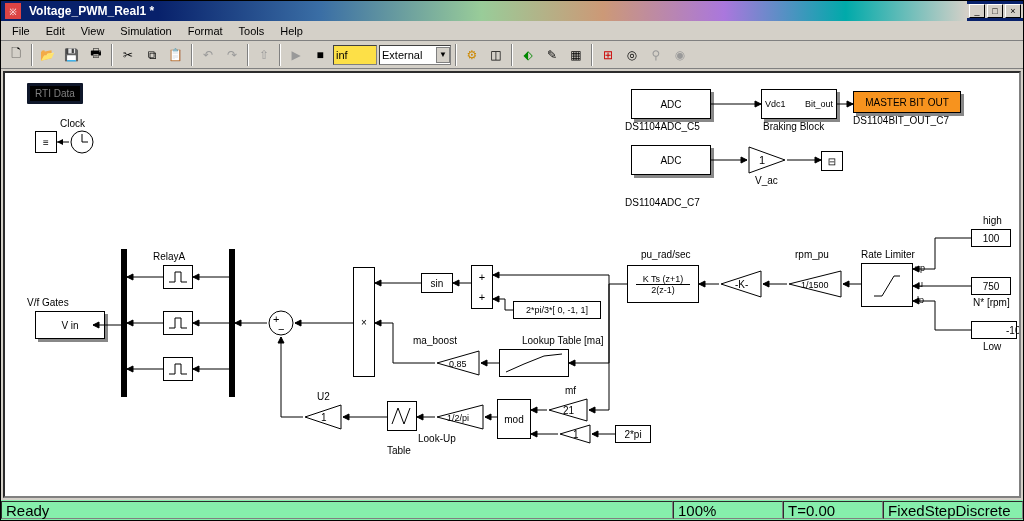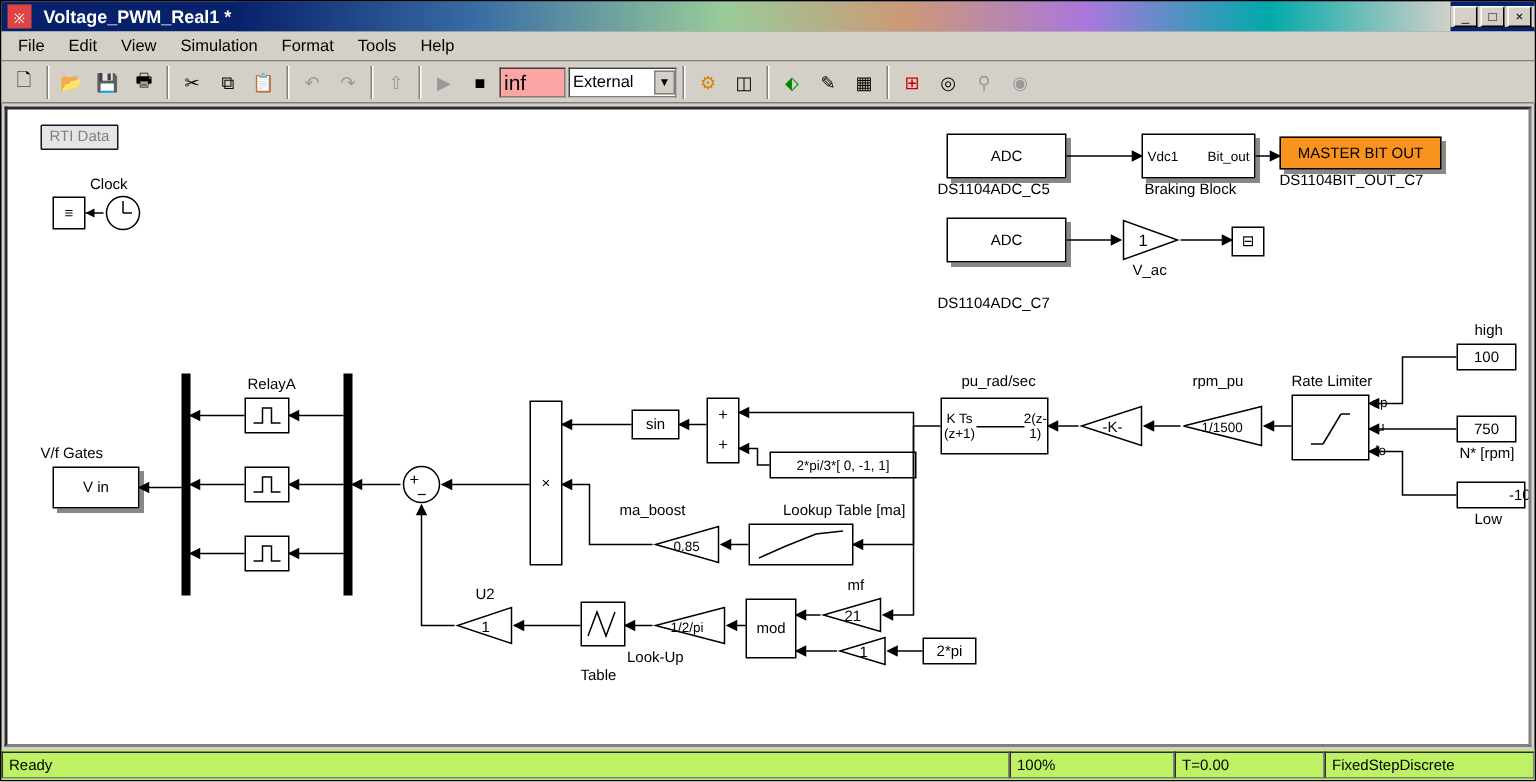--- a/index.html
+++ b/index.html
@@ -9,33 +9,33 @@
   .titlebar .icon { width:16px; height:16px; margin:0 4px; background:#d44; display:inline-flex; align-items:center; justify-content:center; font-size:9px; }
   .titlebar .title { flex:0 0 auto; padding:0 4px; color:#fff; font-weight:bold; }
   .titlebar .grad { flex:1; height:100%; background:linear-gradient(to right,#08216b,#3a6ea5 20%,#9c9 40%,#c97 55%,#a7d 70%,#0aa 85%,#d4d0c8); }
   .titlebar .winbtns { display:flex; gap:2px; padding:0 2px; background:#d4d0c8; }
   .titlebar .winbtns div { width:16px; height:14px; background:#d4d0c8; border:1px solid #fff; border-right-color:#000; border-bottom-color:#000; display:flex; align-items:center; justify-content:center; font-size:9px; color:#000; }
   .menubar { height:20px; background:#d4d0c8; display:flex; align-items:center; padding:0 4px; gap:2px; border-bottom:1px solid #808080; }
   .menubar span { padding:2px 7px; }
   .toolbar { height:28px; background:#d4d0c8; display:flex; align-items:center; padding:2px 4px; gap:2px; border-bottom:1px solid #808080; }
   .tbtn { width:22px; height:22px; display:flex; align-items:center; justify-content:center; font-size:12px; }
   .tsep { width:2px; height:22px; border-left:1px solid #808080; border-right:1px solid #fff; margin:0 2px; }
-  .tfield { height:20px; border:1px solid #808080; border-top-color:#404040; border-left-color:#404040; background:#fca5a5; font-size:14px; padding:0 2px; }
+  .tfield { height:20px; border:1px solid #808080; border-top-color:#404040; border-left-color:#404040; background:#fde047; font-size:11px; padding:0 2px; }
   .tsel { height:20px; border:1px solid #808080; border-top-color:#404040; border-left-color:#404040; background:#fff; display:flex; align-items:center; }
   .tsel input { border:none; outline:none; font-size:11px; width:56px; background:transparent; }
   .tsel .dd { width:14px; height:16px; background:#d4d0c8; border:1px solid #808080; text-align:center; font-size:8px; line-height:14px; }
   .canvas { flex:1; background:#fff; position:relative; margin:2px; border:2px inset #808080; overflow:hidden; }
-  .statusbar { height:20px; background:#bef264; display:flex; align-items:center; font-size:10px;justify-content:space-between; }
+  .statusbar { height:20px; background:#86efac; display:flex; align-items:center; font-size:15px;justify-content:space-between; }
   .statusbar .cell { border:1px inset #808080; height:18px; padding:0 4px; display:flex; align-items:center; }
 
   
   .blk { position:absolute; border:1px solid #000; background:#fff; display:flex; align-items:center; justify-content:center; font-size:10px; text-align:center; }
   .blk.shadow { box-shadow:3px 3px 0 #888; }
   .lbl { position:absolute; font-size:10px; text-align:center; white-space:nowrap; }
-  .badge { position:absolute; border:1px solid #0f172a; background:#e5e5e5; color:#808080; font-size:10px; padding:2px 5px; border-radius:1px; }
+  .badge { position:absolute; border:3px solid #0f172a; background:#000000; color:#808080; font-size:10px; padding:2px 5px; border-radius:1px; }
   svg.wires { position:absolute; left:0; top:0; width:100%; height:100%; pointer-events:none; }
 </style>
 </head>
 <body>
 
 <div class="window">
 
   <div class="titlebar" style="background:#08216b;">
     <div class="icon">※</div>
     <div class="title">Voltage_PWM_Real1 *</div>
@@ -158,27 +158,27 @@
       <polygon points="54,2 54,28 2,15" fill="#fff" stroke="#000"></polygon>
         <text x="14" y="19" font-size="9">1/1500</text>
     </svg>
 
     <svg style="position:absolute; left:714px; top:196px; width:44px; height:30px;">
       <polygon points="42,2 42,28 2,15" fill="#fff" stroke="#000"></polygon>
         <text x="16" y="19" font-size="10">-K-</text>
     </svg>
 
     <div class="lbl" style="left:636px; top:176px;">pu_rad/sec</div>
-    <div class="blk" style="left:622px; top:192px; width:72px; height:38px; flex-direction:row; font-size:9px;">
+    <div class="blk" style="left:622px; top:192px; width:72px; height:38px; flex-direction:column; font-size:9px;">
       <span>K Ts (z+1)</span>
       <div style="width:54px; height:1px; background:#000;"></div>
       <span>2(z-1)</span>
     </div>
 
-    <div class="blk" style="left:508px; top:228px; width:98px; height:18px; font-size:9px;">2*pi/3*[ 0, -1, 1]</div>
+    <div class="blk" style="left:508px; top:228px; width:88px; height:18px; font-size:9px;">2*pi/3*[ 0, -1, 1]</div>
 
     <div class="blk" style="left:466px; top:192px; width:22px; height:44px; flex-direction:column; gap:8px;">
       <span style="font-size:11px;">+</span>
         <span style="font-size:11px;">+</span>
     </div>
 
     <div class="blk" style="left:416px; top:200px; width:32px; height:20px;">sin</div>
 
     <div class="blk" style="left:348px; top:194px; width:22px; height:110px;">×</div>
 
@@ -231,39 +231,39 @@
 
     <div class="lbl" style="left:312px; top:318px;">U2</div>
     <svg style="position:absolute; left:298px; top:330px; width:40px; height:28px;">
       <polygon points="38,2 38,26 2,14" fill="#fff" stroke="#000"></polygon>
         <text x="18" y="18" font-size="10">1</text>
     </svg>
 
     <div style="position:absolute; left:224px; top:176px; width:6px; height:148px; background:#000;"></div>
     <div style="position:absolute; left:116px; top:176px; width:6px; height:148px; background:#000;"></div>
 
-    <div class="lbl" style="left:160px; top:178px;">RelayA</div>
+    <div class="lbl" style="left:148px; top:178px;">RelayA</div>
     <div class="blk" style="left:158px; top:192px; width:30px; height:24px;">
         <svg width="22" height="18">
           <polyline points="2,14 8,14 8,4 14,4 14,14 20,14" fill="none" stroke="#000"></polyline>
         </svg>
       </div>
     <div class="blk" style="left:158px; top:238px; width:30px; height:24px;">
         <svg width="22" height="18">
           <polyline points="2,14 8,14 8,4 14,4 14,14 20,14" fill="none" stroke="#000"></polyline>
         </svg>
       </div>
     <div class="blk" style="left:158px; top:284px; width:30px; height:24px;">
         <svg width="22" height="18">
           <polyline points="2,14 8,14 8,4 14,4 14,14 20,14" fill="none" stroke="#000"></polyline>
         </svg>
       </div>
 
     <div class="lbl" style="left:22px; top:224px;">V/f Gates</div>
-    <div class="blk shadow" style="left:30px; top:238px; width:58px; height:28px;">V in</div>
+    <div class="blk shadow" style="left:30px; top:238px; width:70px; height:28px;">V in</div>
 
     <svg class="wires">
       <g stroke="#000" fill="none" stroke-width="1">
 
         <line x1="706" y1="31" x2="756" y2="31"></line>
           <polygon points="756,31 750,28 750,34" fill="#000"></polygon>
         <line x1="832" y1="31" x2="848" y2="31"></line>
           <polygon points="848,31 842,28 842,34" fill="#000"></polygon>
         <line x1="706" y1="87" x2="742" y2="87"></line>
           <polygon points="742,87 736,84 736,90" fill="#000"></polygon>

